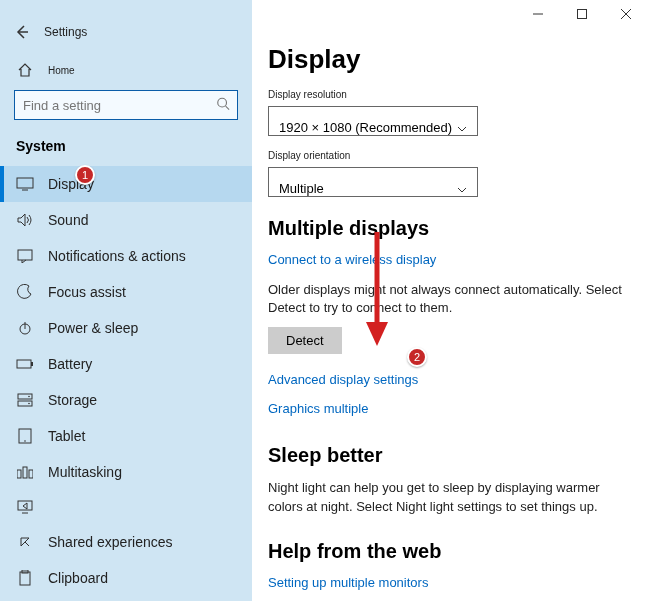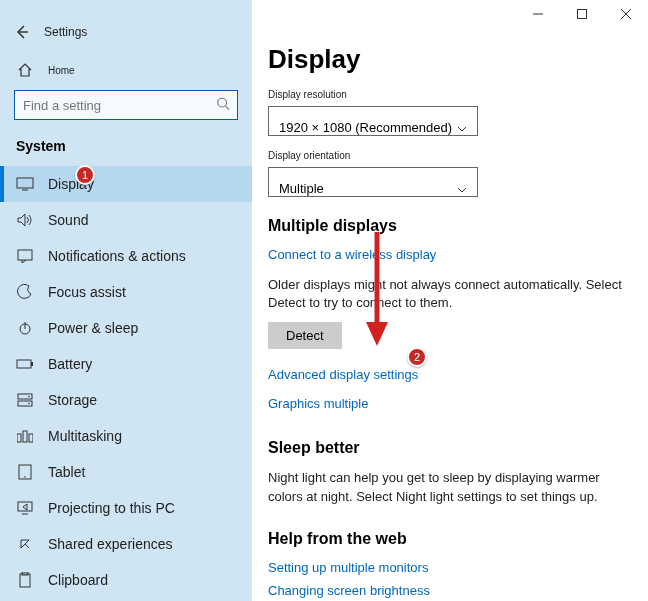--- a/index.html
+++ b/index.html
@@ -142,21 +142,21 @@
     height: 30px;
     display: flex;
     align-items: flex-end;
     justify-content: space-between;
     padding: 0 10px;
     font-size: 13px;
     margin-bottom: 14px;
     background: #fff;
   }
   .section-h {
-    font-size: 16px;
+    font-size: 20px;
     font-weight: 600;
     margin-top: 20px;
     margin-bottom: 12px;
   }
   .link {
     color: #0067c0;
     font-size: 13px;
     margin-bottom: 14px;
     display: block;
   }
@@ -289,46 +289,45 @@
             <rect x="1" y="1" width="14" height="5" stroke="#333" fill="none"></rect>
             <rect x="1" y="8" width="14" height="5" stroke="#333" fill="none"></rect>
             <circle cx="12" cy="3.5" r="0.8" fill="#333"></circle>
             <circle cx="12" cy="10.5" r="0.8" fill="#333"></circle>
           </svg>
         </span>
       <span>Storage</span>
     </div>
     <div class="nav-item">
       <span class="nav-icon">
+          <svg width="14" height="16" viewBox="0 0 14 16">
+            <rect x="1" y="1" width="12" height="14" stroke="#333" fill="none"></rect>
+            <circle cx="7" cy="13" r="0.8" fill="#333"></circle>
+          </svg>
+        </span>
+      <span>Tablet</span>
+    </div>
+    <div class="nav-item">
+      <span class="nav-icon">
           <svg width="16" height="14" viewBox="0 0 16 14">
             <rect x="0" y="5" width="4" height="8" stroke="#333" fill="none"></rect>
             <rect x="6" y="2" width="4" height="11" stroke="#333" fill="none"></rect>
             <rect x="12" y="5" width="4" height="8" stroke="#333" fill="none"></rect>
           </svg>
         </span>
       <span>Multitasking</span>
     </div>
     <div class="nav-item">
       <span class="nav-icon">
-          <svg width="14" height="16" viewBox="0 0 14 16">
-            <rect x="1" y="1" width="12" height="14" stroke="#333" fill="none"></rect>
-            <circle cx="7" cy="13" r="0.8" fill="#333"></circle>
-          </svg>
-        </span>
-      <span>Tablet</span>
-    </div>
-    <div class="nav-item">
-      <span class="nav-icon">
           <svg width="16" height="14" viewBox="0 0 16 14">
             <rect x="1" y="1" width="14" height="9" stroke="#333" fill="none"></rect>
             <path d="M6 6 L10 3 V9 Z" stroke="#333" fill="none"></path>
             <line x1="5" y1="13" x2="11" y2="13" stroke="#333"></line>
           </svg>
         </span>
-      <span>Projecting to this PC</span>
     </div>
     <div class="nav-item">
       <span class="nav-icon">
           <svg width="16" height="16" viewBox="0 0 16 16">
             <path d="M4 4 L12 4 M4 4 L4 12 M12 4 L8 8 M4 12 L8 8 M12 12 L8 8" stroke="#333" fill="none"></path>
           </svg>
         </span>
       <span>Shared experiences</span>
     </div>
     <div class="nav-item">

